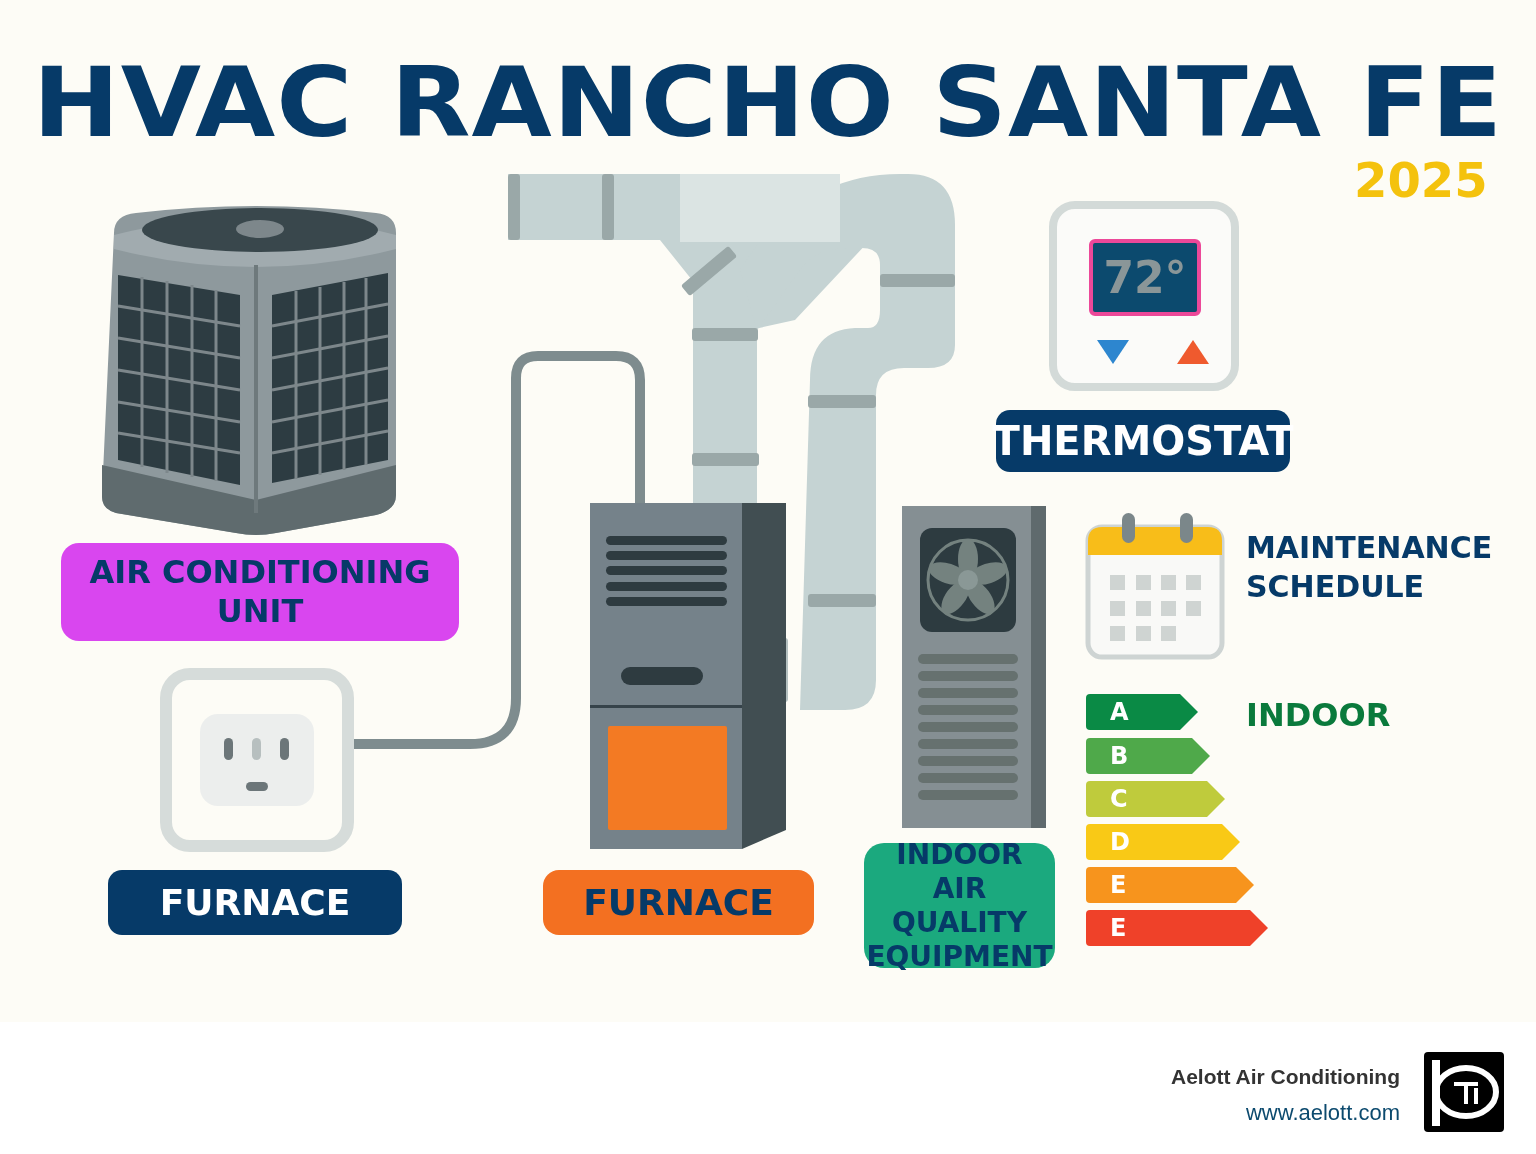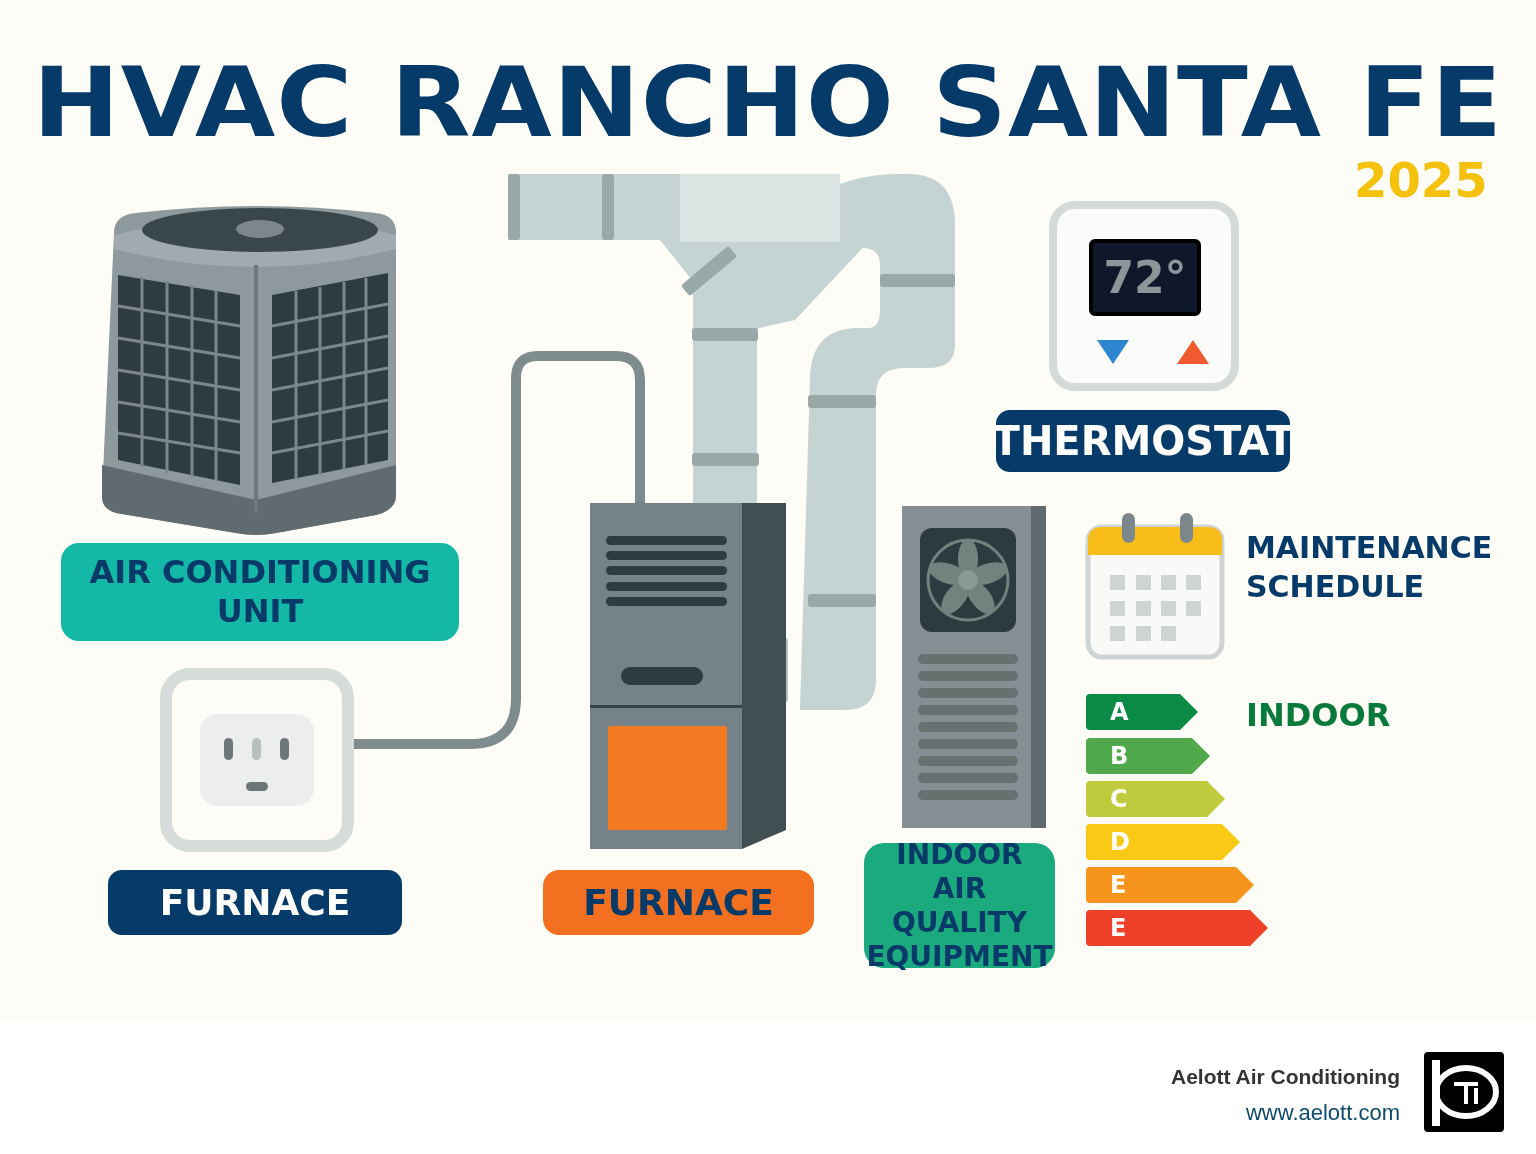--- a/index.html
+++ b/index.html
@@ -8,21 +8,21 @@
   .canvas { position: absolute; left: 0; top: 0; width: 1536px; height: 1022px; background: #fdfcf6; }
   .abs { position: absolute; }
 
   .title { left: 0; top: 48px; width: 1536px; text-align: center; color: #063a68; font-weight: 900;
            font-family: "DejaVu Sans", sans-serif; font-size: 96px; letter-spacing: 1px; line-height: 110px;
            transform: scaleX(1.08); transform-origin: center; }
   .year { left: 1318px; top: 152px; color: #f4c20d; font-weight: 700; font-size: 48px; font-family: "DejaVu Sans", sans-serif; margin-left: 36px; }
 
   .label { display: flex; align-items: center; justify-content: center; text-align: center;
            font-weight: 700; font-family: "DejaVu Sans", sans-serif; border-radius: 16px; }
-  .lbl-ac { left: 61px; top: 543px; width: 398px; height: 98px; background: #14b8a6; color: #063a68; font-size: 32px; line-height: 39px; border-radius: 18px; justify-content: center; }
+  .lbl-ac { left: 61px; top: 543px; width: 398px; height: 98px; background: #d946ef; color: #063a68; font-size: 32px; line-height: 39px; border-radius: 18px; justify-content: center; }
   .lbl-furnace1 { left: 108px; top: 870px; width: 294px; height: 65px; background: #063a68; color: #ffffff; font-size: 36px; border-radius: 14px; }
   .lbl-furnace2 { left: 543px; top: 870px; width: 271px; height: 65px; background: #f37021; color: #063a68; font-size: 36px; border-radius: 16px; }
   .lbl-iaq { left: 864px; top: 843px; width: 191px; height: 125px; background: #1ba97e; color: #063a68; font-size: 28px; line-height: 34px; border-radius: 20px; }
   .lbl-thermo { left: 996px; top: 410px; width: 294px; height: 62px; background: #063a68; color: #ffffff; font-size: 40px; border-radius: 14px; }
 
   .side-text { font-weight: 700; font-family: "DejaVu Sans", sans-serif; font-size: 30px; line-height: 39px; }
   .maint { left: 1246px; top: 528px; color: #063a68; }
   .energy { left: 1246px; top: 695px; color: #0a7a3c; font-size: 32px; line-height: 40px; }
 
   .bar { position: absolute; left: 1086px; height: 36px; color: #ffffff; font-weight: 700; font-size: 24px;
@@ -161,21 +161,21 @@
 
 <div class="abs label lbl-iaq">
   <div>
     <div>INDOOR</div>
     <div>AIR QUALITY</div>
     <div>EQUIPMENT</div>
   </div>
 </div>
 
 <div class="abs" style="left:1049px;top:201px;width:190px;height:190px;border:8px solid #d3dad8;border-radius:26px;background:#fbfbf9;">
-  <div style="position:absolute;left:32px;top:30px;width:112px;height:77px;background:#0f172a;border:4px solid #000000;border-radius:6px;display:flex;align-items:center;justify-content:center;color:#8a9698;font-weight:700;font-size:44px;font-family:'DejaVu Sans',sans-serif;">72°</div>
+  <div style="position:absolute;left:32px;top:30px;width:112px;height:77px;background:#0c4a6e;border:4px solid #ec4899;border-radius:6px;display:flex;align-items:center;justify-content:center;color:#8a9698;font-weight:700;font-size:44px;font-family:'DejaVu Sans',sans-serif;">72°</div>
   <svg style="position:absolute;left:38px;top:128px;" width="115" height="30">
     <polygon points="2,3 34,3 18,27" fill="#2d86cf"></polygon>
     <polygon points="82,27 114,27 98,3" fill="#ef5a2e"></polygon>
   </svg>
 </div>
 
 <div class="abs label lbl-thermo">THERMOSTAT</div>
 
 <svg class="abs" style="left:1085px;top:511px;" width="140" height="150">
   <rect x="3" y="16" width="134" height="130" rx="14" fill="#f9f9f7" stroke="#ced4d3" stroke-width="5"></rect>

